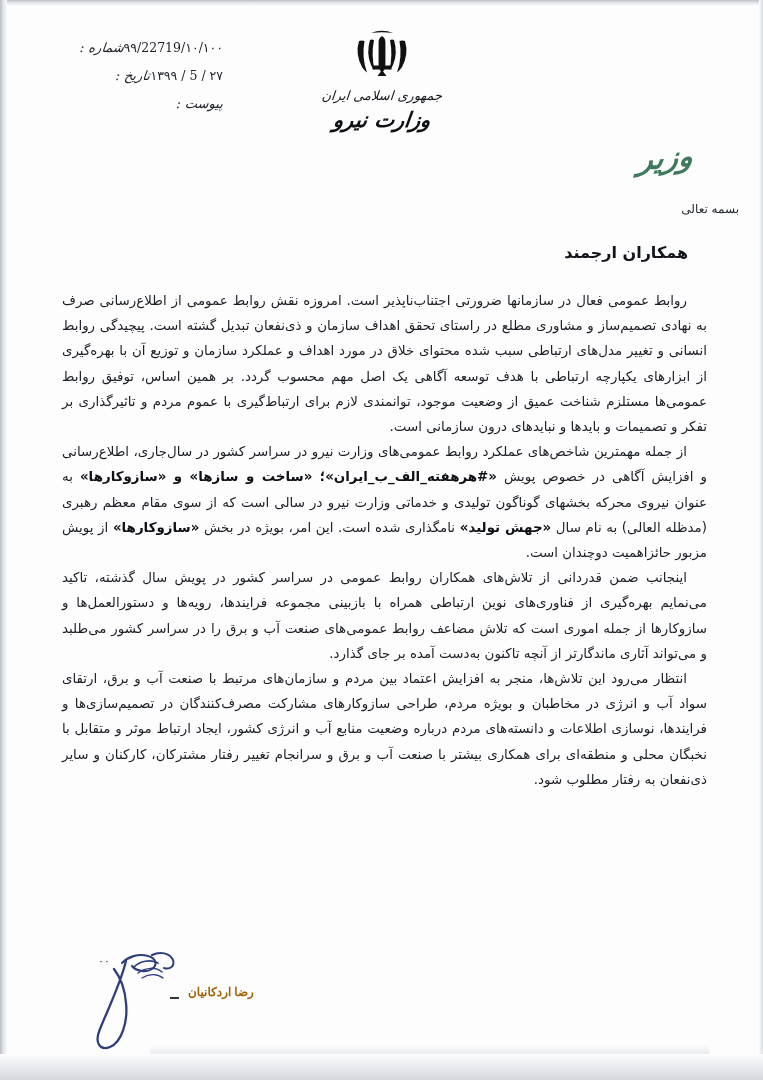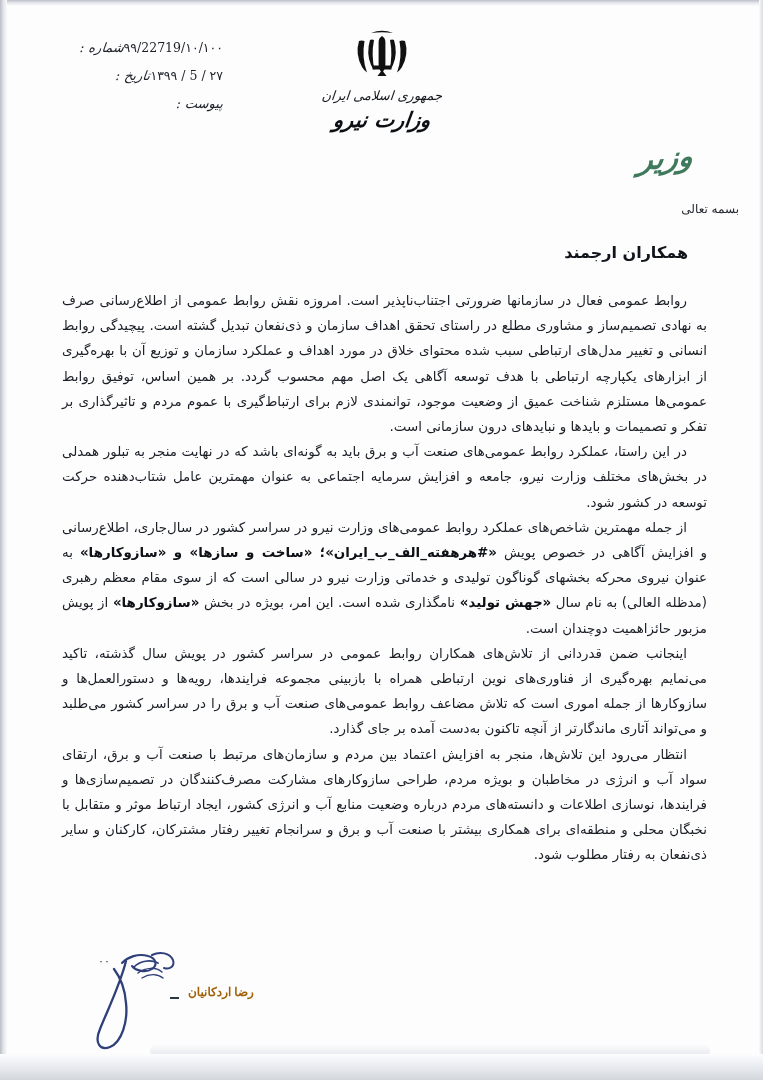--- a/index.html
+++ b/index.html
@@ -284,21 +284,20 @@
 
     <div class="minister-title">وزیر</div>
   </div>
 
   <div class="invocation">بسمه تعالی</div>
 
   <div class="salutation">همکاران ارجمند</div>
 
   <div class="body-text">
     <p class="first">روابط عمومی فعال در سازمانها ضرورتی اجتناب‌ناپذیر است. امروزه نقش روابط عمومی از اطلاع‌رسانی صرف به نهادی تصمیم‌ساز و مشاوری مطلع در راستای تحقق اهداف سازمان و ذی‌نفعان تبدیل گشته است. پیچیدگی روابط انسانی و تغییر مدل‌های ارتباطی سبب شده محتوای خلاق در مورد اهداف و عملکرد سازمان و توزیع آن با بهره‌گیری از ابزارهای یکپارچه ارتباطی با هدف توسعه آگاهی یک اصل مهم محسوب گردد. بر همین اساس، توفیق روابط عمومی‌ها مستلزم شناخت عمیق از وضعیت موجود، توانمندی لازم برای ارتباط‌گیری با عموم مردم و تاثیرگذاری بر تفکر و تصمیمات و بایدها و نبایدهای درون سازمانی است.</p>
-    <p>در این راستا، عملکرد روابط عمومی‌های صنعت آب و برق باید به گونه‌ای باشد که در نهایت منجر به تبلور همدلی در بخش‌های مختلف وزارت نیرو، جامعه و افزایش سرمایه اجتماعی به عنوان مهمترین عامل شتاب‌دهنده حرکت توسعه در کشور شود.</p>
     <p>
       <span>از جمله مهمترین شاخص‌های عملکرد روابط عمومی‌های وزارت نیرو در سراسر کشور در سال‌جاری، اطلاع‌رسانی و افزایش آگاهی در خصوص پویش </span><b>«#هرهفته_الف_ب_ایران»؛ «ساخت و سازها» و «سازوکارها»</b><span> به عنوان نیروی محرکه بخشهای گوناگون تولیدی و خدماتی وزارت نیرو در سالی است که از سوی مقام معظم رهبری (مدظله العالی) به نام سال </span><b>«جهش تولید»</b><span> نامگذاری شده است. این امر، بویژه در بخش </span><b>«سازوکارها»</b><span> از پویش مزبور حائزاهمیت دوچندان است.</span>
     </p>
     <p>اینجانب ضمن قدردانی از تلاش‌های همکاران روابط عمومی در سراسر کشور در پویش سال گذشته، تاکید می‌نمایم بهره‌گیری از فناوری‌های نوین ارتباطی همراه با بازبینی مجموعه فرایندها، رویه‌ها و دستورالعمل‌ها و سازوکارها از جمله اموری است که تلاش مضاعف روابط عمومی‌های صنعت آب و برق را در سراسر کشور می‌طلبد و می‌تواند آثاری ماندگارتر از آنچه تاکنون به‌دست آمده بر جای گذارد.</p>
     <p>انتظار می‌رود این تلاش‌ها، منجر به افزایش اعتماد بین مردم و سازمان‌های مرتبط با صنعت آب و برق، ارتقای سواد آب و انرژی در مخاطبان و بویژه مردم، طراحی سازوکارهای مشارکت مصرف‌کنندگان در تصمیم‌سازی‌ها و فرایندها، نوسازی اطلاعات و دانسته‌های مردم درباره وضعیت منابع آب و انرژی کشور، ایجاد ارتباط موثر و متقابل با نخبگان محلی و منطقه‌ای برای همکاری بیشتر با صنعت آب و برق و سرانجام تغییر رفتار مشترکان، کارکنان و سایر ذی‌نفعان به رفتار مطلوب شود.</p>
   </div>
 
   <div class="sign-block">
     <div class="sign-dots">٠٠</div>
     <svg class="sign-mark" viewBox="0 0 130 110" aria-hidden="true">

